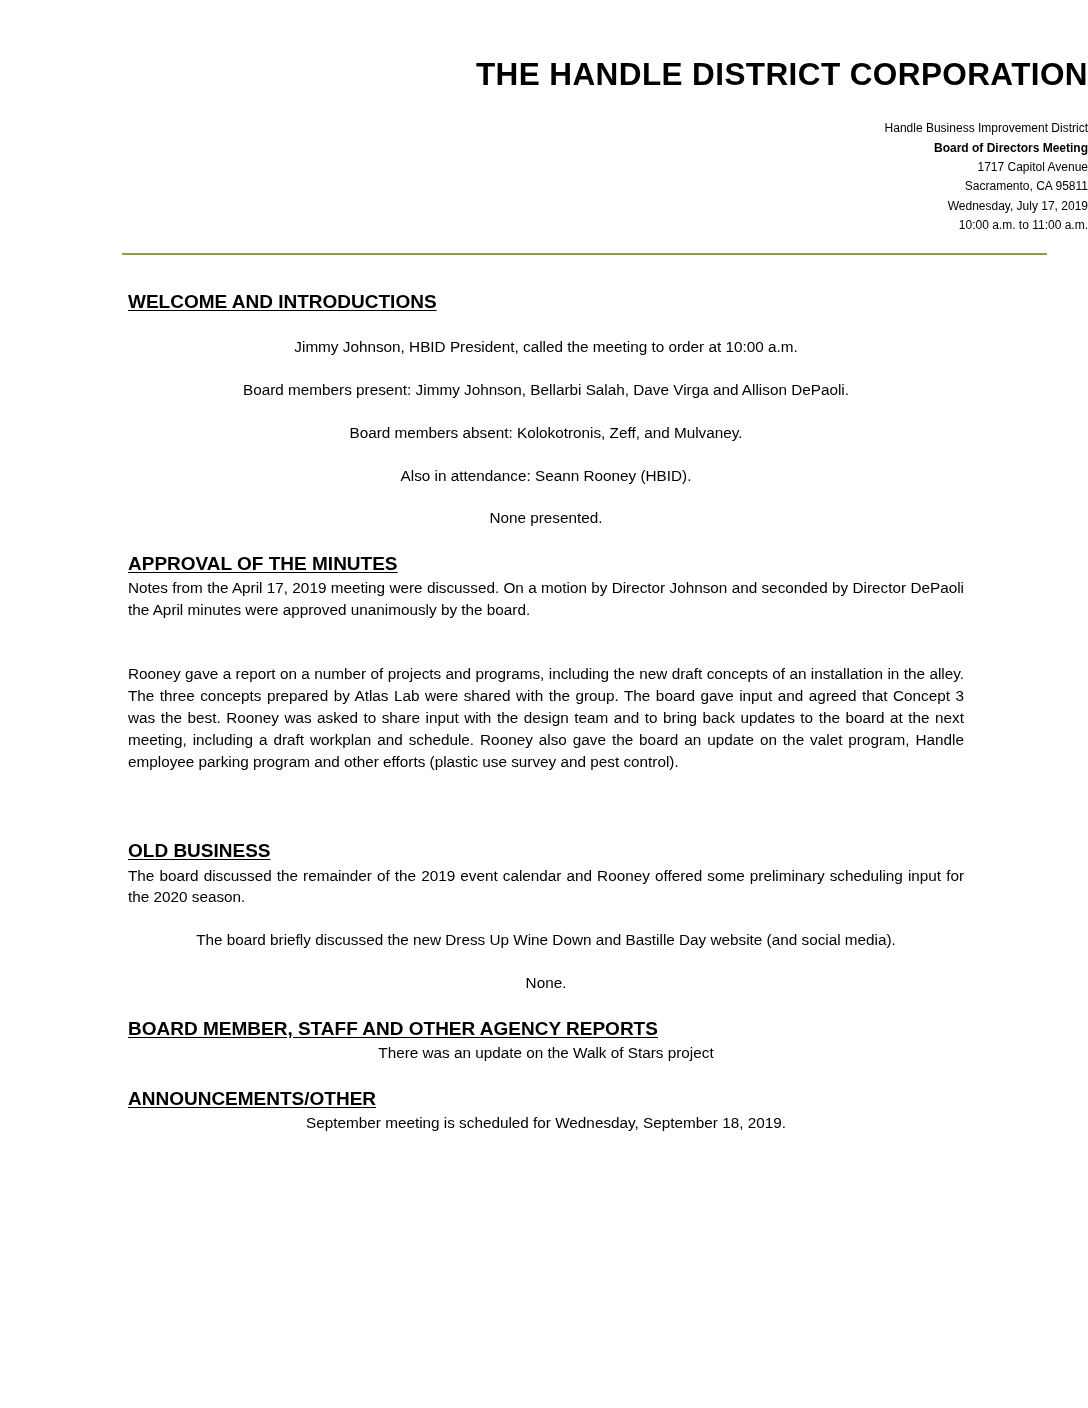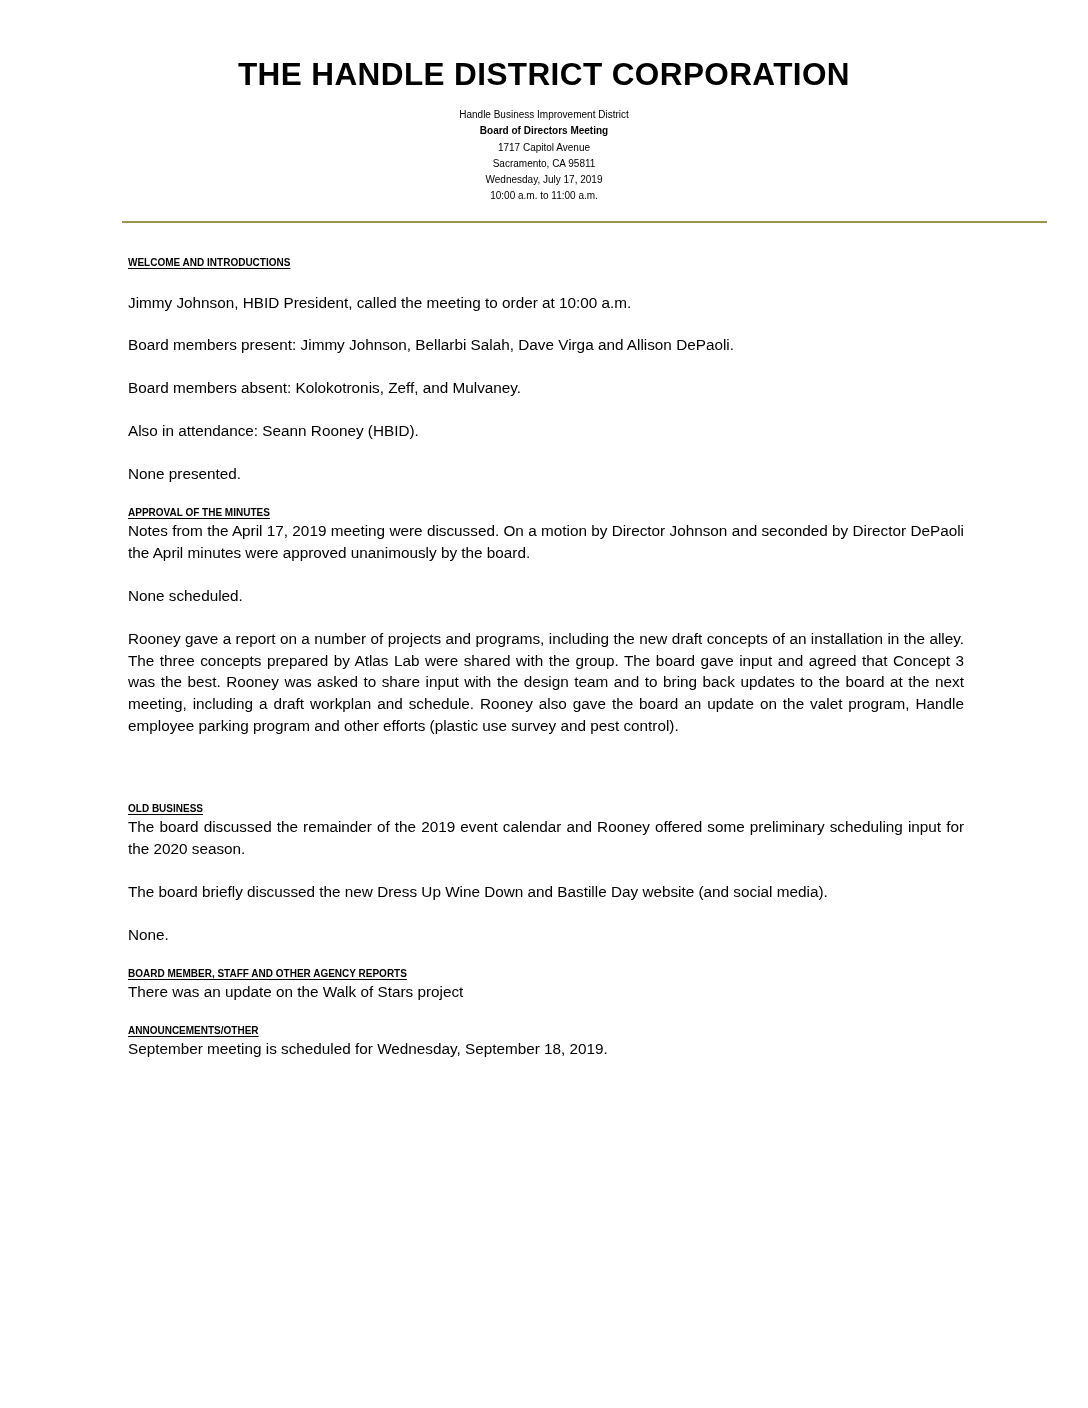--- a/index.html
+++ b/index.html
@@ -23,31 +23,31 @@
     background: #ffffff;
     box-sizing: border-box;
     overflow: hidden;
   }
 
   
   .masthead {
     padding-top: 56px;
   }
   .doc-title {
-    text-align: center;
+    text-align: right;
     font-size: 31.5px;
     font-weight: bold;
     letter-spacing: 0.4px;
     line-height: 1.18;
     margin: 0 0 0 0;
   }
   .subhead-block {
-    margin-top: 14px;
-    text-align: center;
-    font-size: 10px;
+    margin-top: 26px;
+    text-align: right;
+    font-size: 12px;
     line-height: 1.62;
   }
   .subhead-line {
     display: block;
   }
   .subhead-line.bold {
     font-weight: bold;
   }
 
   
@@ -67,37 +67,37 @@
   
   .body-col {
     margin-top: 33px;
     margin-left: 128px;
     width: 836px;
     font-size: 15.3px;
     line-height: 1.43;
   }
 
   h2.section-heading {
-    font-size: 10px;
+    font-size: 19px;
     font-weight: bold;
     margin: 0;
     padding: 0;
     display: block;
     line-height: 1.43;
   }
   h2.section-heading span.u {
     text-decoration: underline;
     text-underline-offset: 2px;
   }
 
   p.para {
     margin: 0;
     padding: 0;
     line-height: 1.43;
-    text-align: left;
+    text-align: center;
   }
   p.para.justify {
     text-align: justify;
     text-justify: inter-word;
   }
 
   
   .sp-blank { height: 21px; }
   .sp-blank-lg { height: 44px; }
   .sp-gap-heading { height: 21px; }
@@ -140,21 +140,20 @@
 
     <p class="para">None presented.</p>
 
     <div class="sp-gap-heading"></div>
 
     <h2 class="section-heading"><span class="u">APPROVAL OF THE MINUTES</span></h2>
     <p class="para justify">Notes from the April 17, 2019 meeting were discussed.  On a motion by Director Johnson and seconded by Director DePaoli the April minutes were approved unanimously by the board.</p>
 
     <div class="sp-gap-heading"></div>
 
-    <p class="para">None scheduled.</p>
 
     <div class="sp-gap-heading"></div>
 
     <p class="para justify">Rooney gave a report on a number of projects and programs, including the new draft concepts of an installation in the alley.  The three concepts prepared by Atlas Lab were shared with the group.  The board gave input and agreed that Concept 3 was the best.  Rooney was asked to share input with the design team and to bring back updates to the board at the next meeting, including a draft workplan and schedule.  Rooney also gave the board an update on the valet program, Handle employee parking program and other efforts (plastic use survey and pest control).</p>
     <div class="sp-blank"></div>
 
     <div class="sp-blank-lg"></div>
 
     <h2 class="section-heading"><span class="u">OLD BUSINESS</span></h2>
     <p class="para justify">The board discussed the remainder of the 2019 event calendar and Rooney offered some preliminary scheduling input for the 2020 season.</p>

